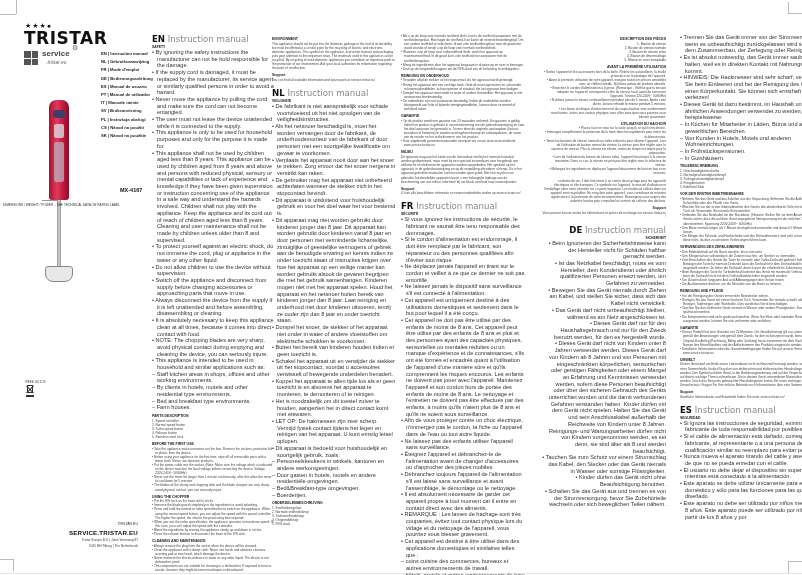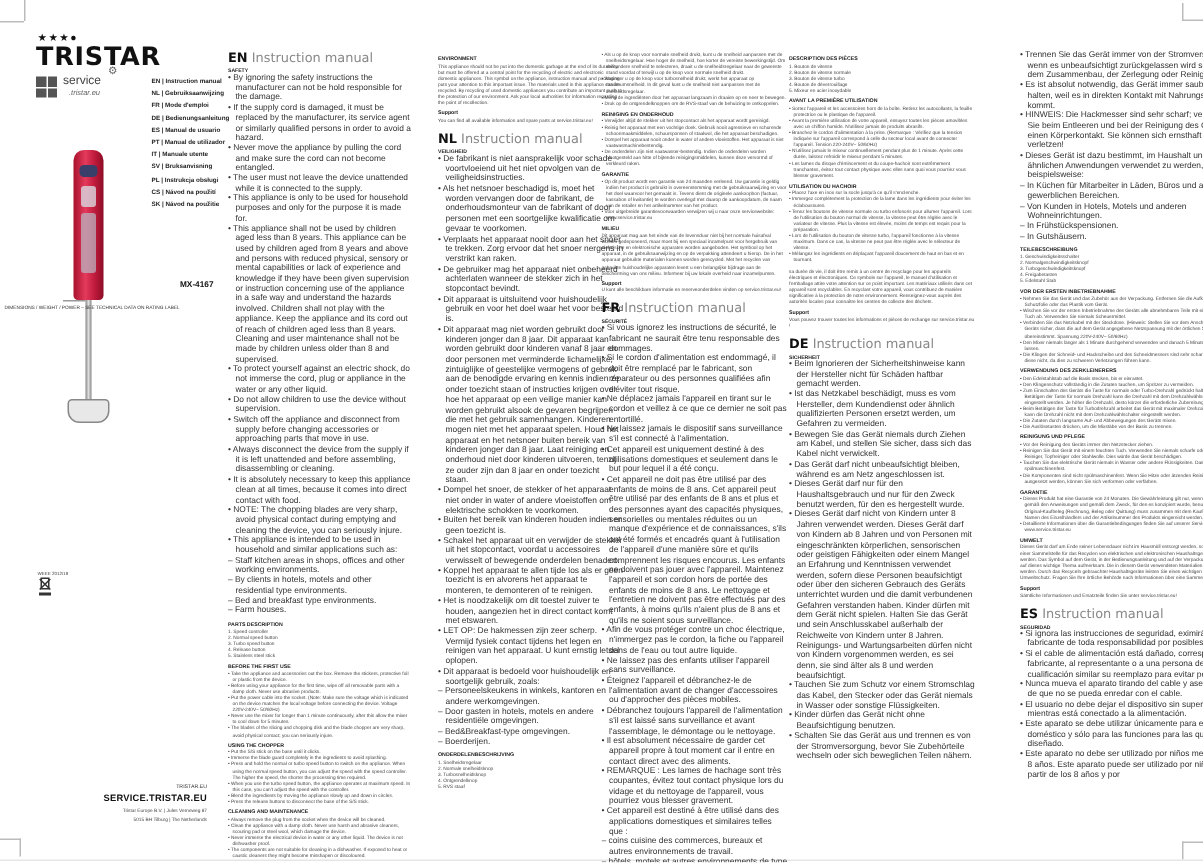--- a/index.html
+++ b/index.html
@@ -19,21 +19,21 @@
 
   
   .cover { position: absolute; left: 0; top: 0; width: 150px; height: 575px; }
   .logo { position: absolute; left: 24px; top: 22px; width: 80px; }
   .stars { font-size: 7px; letter-spacing: 1px; color: #111; line-height: 7px; padding-left: 1px; }
   .logo-text { font-family: "DejaVu Sans", sans-serif; font-weight: bold; font-size: 17px; color: #111; letter-spacing: 0.5px; line-height: 18px; }
   .service-box { position: absolute; left: 24px; top: 50px; display: flex; align-items: center; gap: 4px; }
   .svc-grid { width: 14px; height: 14px; display: grid; grid-template-columns: 1fr 1fr; gap: 1px; }
   .svc-grid span { background: #555; }
   .svc-text { line-height: 8px; }
-  .svc-main { font-size: 8px; color: #444; font-weight: normal; }
+  .svc-main { font-size: 8px; color: #444; font-weight: bold; }
   .svc-sub { font-size: 5px; color: #666; font-style: italic; padding-left: 4px; }
   .svc-gear { font-size: 7px; color: #666; position: absolute; left: 30px; top: -6px; }
 
   .lang-list { position: absolute; left: 101px; top: 50px; }
   .lang-item { font-size: 4.2px; line-height: 8.2px; color: #222; font-weight: bold; white-space: nowrap; }
 
   .product { position: absolute; left: 42px; top: 100px; width: 36px; height: 200px; }
   .prod-body { position: absolute; left: 7px; top: 0; width: 20px; height: 100px; border-radius: 7px 7px 3px 3px; background: linear-gradient(90deg, #a8122e, #e43a5b 40%, #c01a3c 70%, #8c0d25); }
   .prod-top { position: absolute; left: 11px; top: 10px; width: 12px; height: 8px; border-radius: 3px; background: #3a3f6a; }
   .prod-btn1 { position: absolute; left: 12px; top: 24px; width: 10px; height: 14px; border-radius: 2px; background: #d8d8e0; opacity: .8; }
@@ -53,23 +53,23 @@
   .weee-icon .bar { position: absolute; left: 0; top: 10px; width: 8px; height: 2px; background: #333; }
 
   .footer-small { position: absolute; right: 0; top: 522px; width: 150px; text-align: right; padding-right: 12px; }
   .footer-tiny-top { font-size: 3.5px; color: #333; }
   .footer-url { font-size: 6.2px; font-weight: bold; color: #111; letter-spacing: 0.2px; margin-top: 3px; }
   .footer-addr { font-size: 3.2px; line-height: 4.2px; color: #444; margin-top: 2px; }
 
   
   .col { position: absolute; top: 0; height: 575px; overflow: hidden; }
   .col1 { left: 152px; width: 122px; }
-  .col2 { left: 292px; width: 124px; }
+  .col2 { left: 272px; width: 124px; }
   .col3 { left: 401px; width: 124px; }
-  .col4 { left: 526px; width: 124px; }
+  .col4 { left: 542px; width: 124px; text-align: right; }
   .col5 { left: 680px; width: 146px; }
 
   .sec-heading { font-size: 8.6px; line-height: 10px; color: #888; font-family: "DejaVu Sans", sans-serif; white-space: nowrap; margin-top: 2px; }
   .sec-heading b { color: #111; font-weight: bold; }
   .sub { font-size: 3.4px; font-weight: bold; color: #222; text-transform: uppercase; margin-top: 1px; line-height: 4px; }
   .big { font-size: 5.6px; line-height: 6.7px; color: #333; }
   .big li { list-style: none; padding-left: 5px; text-indent: -5px; }
   .small-sec { margin-top: 3px; }
   .small-head { font-size: 3.5px; font-weight: bold; color: #222; text-transform: uppercase; line-height: 4.6px; }
   .small-text { font-size: 3.2px; line-height: 4.1px; color: #444; }

